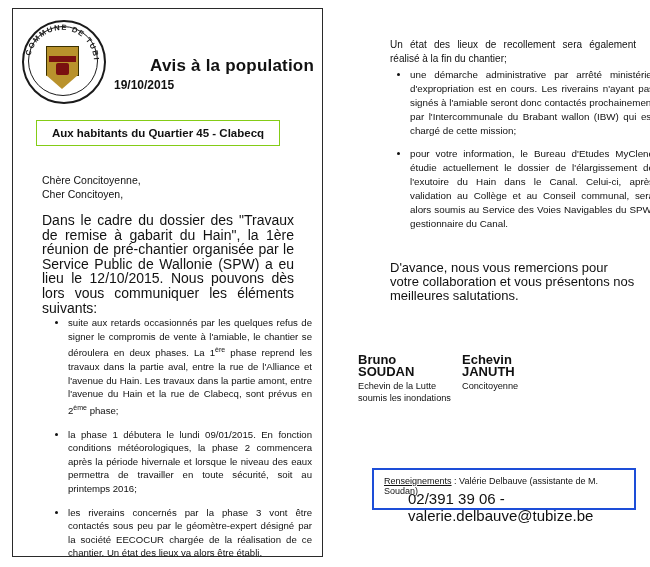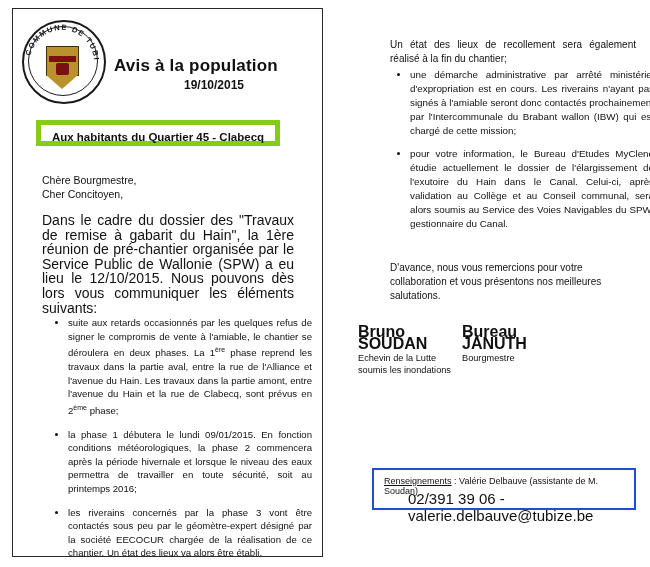--- a/index.html
+++ b/index.html
@@ -107,42 +107,41 @@
     width: 13px; height: 12px;
     background: #7a1010;
     border-radius: 2px;
   }
 
   .avis-title {
     position: absolute;
     left: 106px;
     top: 48px;
     width: 200px;
-    text-align: left;
+    text-align: right;
     font-size: 17px;
     font-weight: bold;
     letter-spacing: 0.2px;
   }
   .avis-date {
     position: absolute;
     left: 106px;
     top: 70px;
     width: 200px;
-    text-align: center;
     font-size: 12px;
     font-weight: bold;
   }
 
   .habitants-box {
     position: absolute;
     left: 28px;
     top: 112px;
     width: 244px;
     height: 26px;
-    border: 5px solid #84cc16;
+    border: 1px solid #84cc16;
     box-sizing: border-box;
   }
   .habitants-box span {
     display: block;
     text-align: center;
     line-height: 24px;
     font-size: 11.5px;
     font-weight: bold;
   }
 
@@ -218,43 +217,44 @@
     line-height: 14px;
     text-align: justify;
   }
   .r-bullets li { margin-bottom: 9px; }
 
   .r-closing {
     position: absolute;
     left: 40px;
     top: 253px;
     width: 248px;
-    font-size: 10px;
+    font-size: 13px;
     line-height: 14px;
     text-align: left;
   }
 
   .signatures {
     position: absolute;
     left: 8px;
     top: 318px;
     width: 288px;
     display: flex;
     gap: 8px;
   }
   .sig {
     width: 96px;
     font-size: 9.2px;
     line-height: 12.4px;
   }
   .sig .name {
     font-weight: bold;
-    font-size: 16px;
+    font-size: 13px;
     display: block;
     margin-bottom: 1px;
+    margin-top: 28px;
   }
 
   .renseignements-box {
     position: absolute;
     left: 22px;
     top: 460px;
     width: 264px;
     height: 42px;
     border: 2px solid #1d4ed8;
     box-sizing: border-box;
@@ -306,21 +306,21 @@
   </div>
 
   <div class="avis-title">Avis à la population</div>
   <div class="avis-date">19/10/2015</div>
 
   <div class="habitants-box">
     <span>Aux habitants du Quartier 45 - Clabecq</span>
   </div>
 
   <div class="salut">
-    <div>Chère Bourgmestre,</div>
+    <div>Chère Concitoyenne,</div>
     <div>Cher Concitoyen,</div>
   </div>
 
   <div class="para1">Dans le cadre du dossier des "Travaux de remise à gabarit du Hain", la 1ère réunion de pré-chantier organisée par le Service Public de Wallonie (SPW) a eu lieu le 12/10/2015. Nous pouvons dès lors vous communiquer les éléments suivants:</div>
 
   <ul class="bullets">
     <li>suite aux retards occasionnés par les quelques refus de signer le compromis de vente à l'amiable, le chantier se déroulera en deux phases. La 1<sup class="ord">ère</sup> phase reprend les travaux dans la partie aval, entre la rue de l'Alliance et l'avenue du Hain. Les travaux dans la partie amont, entre l'avenue du Hain et la rue de Clabecq, sont prévus en 2<sup class="ord">ème</sup> phase;</li>
     <li>la phase 1 débutera le lundi 09/01/2015. En fonction conditions météorologiques, la phase 2 commencera après la période hivernale et lorsque le niveau des eaux permettra de travailler en toute sécurité, soit au printemps 2016;</li>
     <li>les riverains concernés par la phase 3 vont être contactés sous peu par le géomètre-expert désigné par la société EECOCUR chargée de la réalisation de ce chantier. Un état des lieux va alors être établi.</li>
   </ul>
@@ -337,22 +337,22 @@
 
   <div class="r-closing">D'avance, nous vous remercions pour votre collaboration et vous présentons nos meilleures salutations.</div>
 
   <div class="signatures">
     <div class="sig">
       <span class="name">Bruno SOUDAN</span>
       <span>Echevin de la Lutte</span><br>
       <span>soumis les inondations</span>
     </div>
     <div class="sig">
-      <span class="name">Bureau JANUTH</span>
-      <span>Bourgmestre</span>
+      <span class="name">Echevin JANUTH</span>
+      <span>Concitoyenne</span>
     </div>
   </div>
 
   <div class="renseignements-box">
     <div class="renseignements-line1">
       <span class="u">Renseignements</span><span> : Valérie Delbauve (assistante de M. Soudan)</span>
     </div>
     <div class="renseignements-line2">02/391 39 06 - valerie.delbauve@tubize.be</div>
   </div>
 </div>

